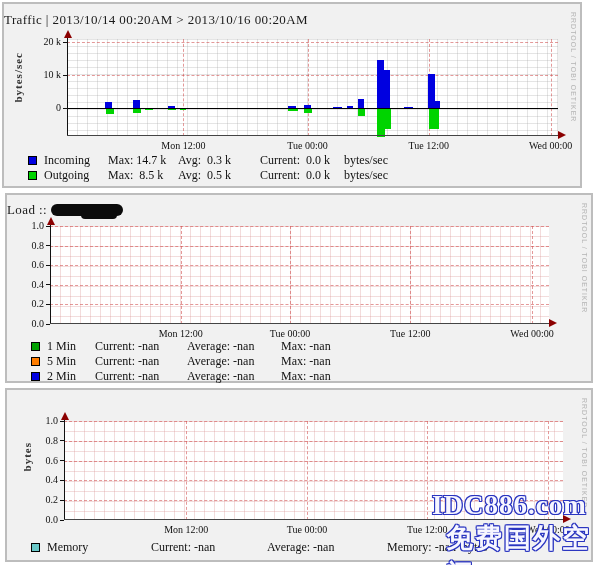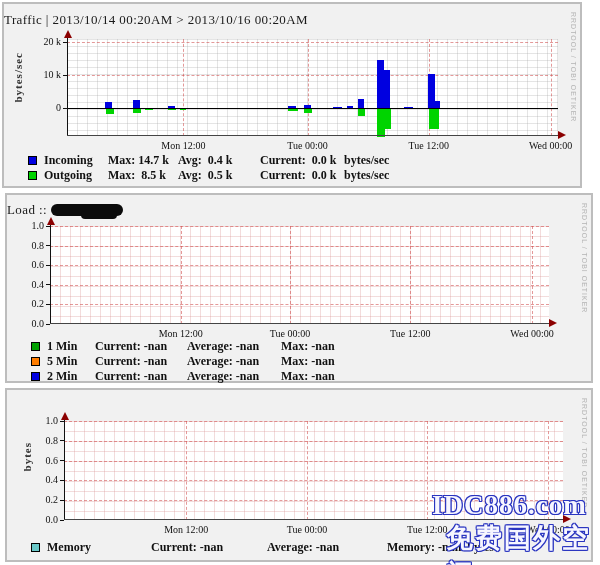--- a/index.html
+++ b/index.html
@@ -53,21 +53,21 @@
   .ytick { position:absolute; font-size:10px; color:#111; text-align:right; }
   .xtick { position:absolute; font-size:10px; color:#111; width:56px; text-align:center; }
   .legend { position:absolute; left:24px; right:10px; }
   #legend-0 { top:149px; }
   #legend-1 { top:144px; }
   #legend-2 { top:150px; }
   .leg-row { height:15px; line-height:15px; font-size:12px; color:#111;
              white-space:nowrap; }
   .swatch { display:inline-block; width:9px; height:9px; border:1px solid #000;
             margin-right:7px; vertical-align:-1px; }
-  .leg-col { display:inline-block; white-space:pre;font-weight:bold; }
+  .leg-col { display:inline-block; white-space:pre; }
   #legend-0 .c0{width:64px} #legend-0 .c1{width:70px} #legend-0 .c2{width:82px} #legend-0 .c3{width:84px}
   #legend-1 .c0{width:48px} #legend-1 .c1{width:92px} #legend-1 .c2{width:94px}
   #legend-2 .c0{width:104px} #legend-2 .c1{width:116px} #legend-2 .c2{width:120px}
   .wm { position:absolute; font-weight:bold; color:#f6f6ff;
         text-shadow:-1px -1px 0 #2a35c0, 1px -1px 0 #2a35c0, -1px 1px 0 #2a35c0,
                     1px 1px 0 #2a35c0, 0 -1px 0 #2a35c0, 0 1px 0 #2a35c0,
                     -1px 0 0 #2a35c0, 1px 0 0 #2a35c0; }
   #wm-site   { left:432px; top:490px; font-size:27px; letter-spacing:1px; }
   #wm-slogan { left:446px; top:520px; font-size:27px; letter-spacing:2px; }
 </style>
@@ -112,21 +112,21 @@
       <div class="bar" style="left: 316.695px; width: 5.892px; background: rgb(0, 0, 224); top: 31.2373px; height: 37.8136px;"></div>
       <div class="bar" style="left: 336.826px; width: 8.838px; background: rgb(0, 0, 224); top: 67.7356px; height: 1.31525px;"></div>
       <div class="bar" style="left: 360.885px; width: 6.874px; background: rgb(0, 0, 224); top: 34.5254px; height: 34.5254px;"></div>
       <div class="bar" style="left: 367.759px; width: 4.91px; background: rgb(0, 0, 224); top: 62.4746px; height: 6.57627px;"></div>
       <div class="yaxis"></div>
       <div class="arrow-up"></div>
       <div class="xaxis"></div>
       <div class="arrow-right"></div>
     </div>
   <div class="legend" id="legend-0">
-      <div class="leg-row"><div class="swatch" style="background: rgb(0, 0, 224);"></div><span class="leg-col c0">Incoming</span><span class="leg-col c1">Max: 14.7 k</span><span class="leg-col c2">Avg:  0.4 k</span><span class="leg-col c3">Current:  0.0 k</span><span class="leg-col c4">bytes/sec</span></div>
+      <div class="leg-row"><div class="swatch" style="background: rgb(0, 0, 224);"></div><span class="leg-col c0">Incoming</span><span class="leg-col c1">Max: 14.7 k</span><span class="leg-col c2">Avg:  0.3 k</span><span class="leg-col c3">Current:  0.0 k</span><span class="leg-col c4">bytes/sec</span></div>
       <div class="leg-row"><div class="swatch" style="background: rgb(0, 212, 0);"></div><span class="leg-col c0">Outgoing</span><span class="leg-col c1">Max:  8.5 k</span><span class="leg-col c2">Avg:  0.5 k</span><span class="leg-col c3">Current:  0.0 k</span><span class="leg-col c4">bytes/sec</span></div>
     </div>
 <div class="xtick" style="left: 151.367px; top: 136px;">Mon 12:00</div>
     <div class="xtick" style="left: 275.59px; top: 136px;">Tue 00:00</div>
     <div class="xtick" style="left: 396.867px; top: 136px;">Tue 12:00</div>
     <div class="xtick" style="left: 518.635px; top: 136px;">Wed 00:00</div>
     <div class="ytick" style="left: 21px; width: 36px; top: 98.0508px;">0</div>
     <div class="ytick" style="left: 21px; width: 36px; top: 65.1695px;">10 k</div>
     <div class="ytick" style="left: 21px; width: 36px; top: 32.2881px;">20 k</div>
   </div>

